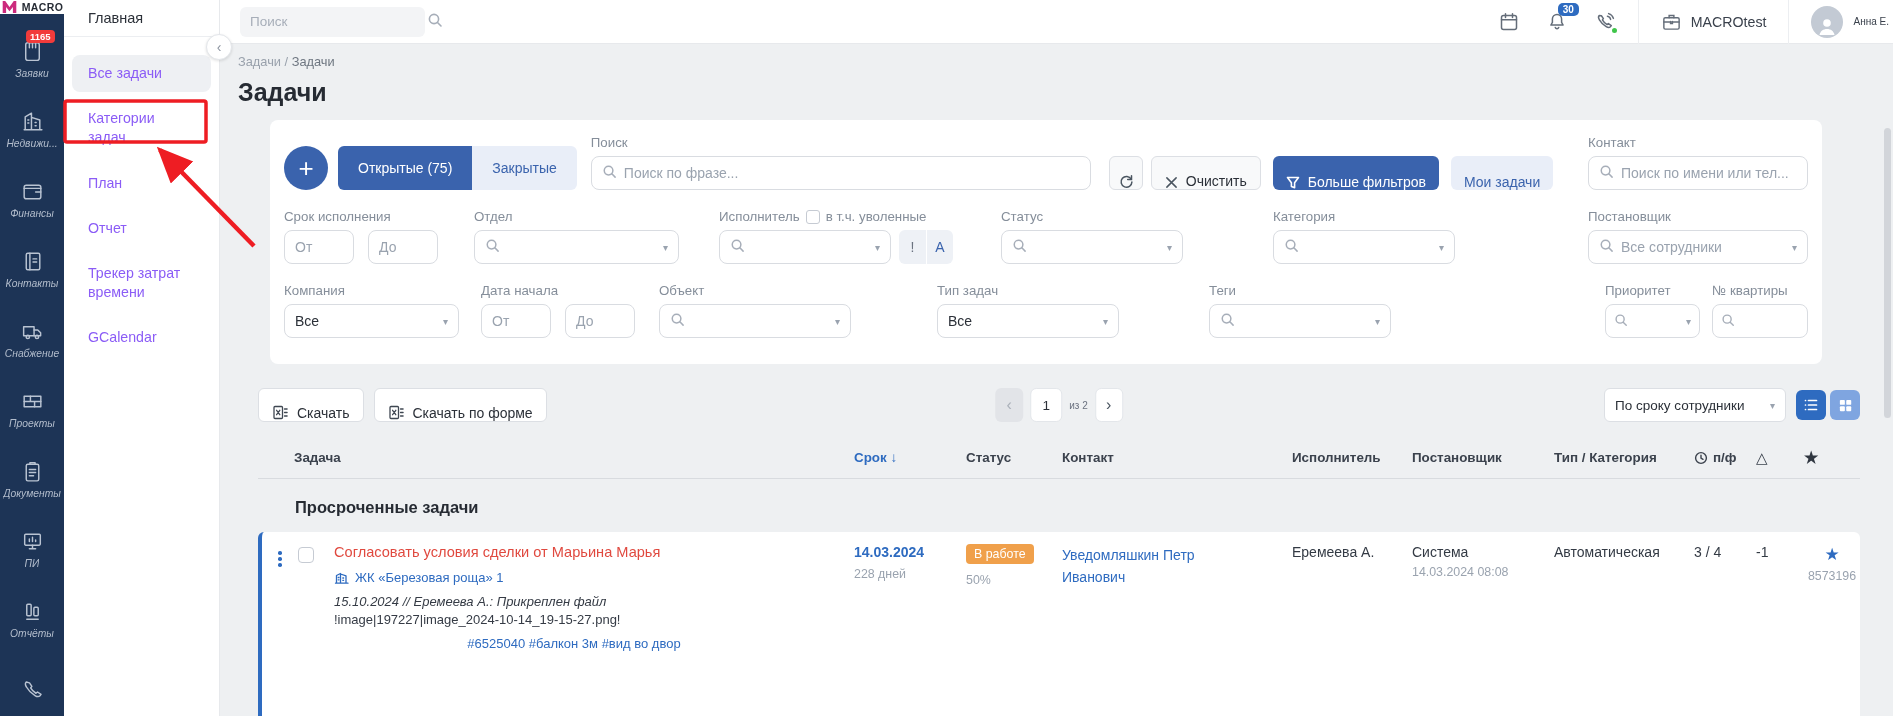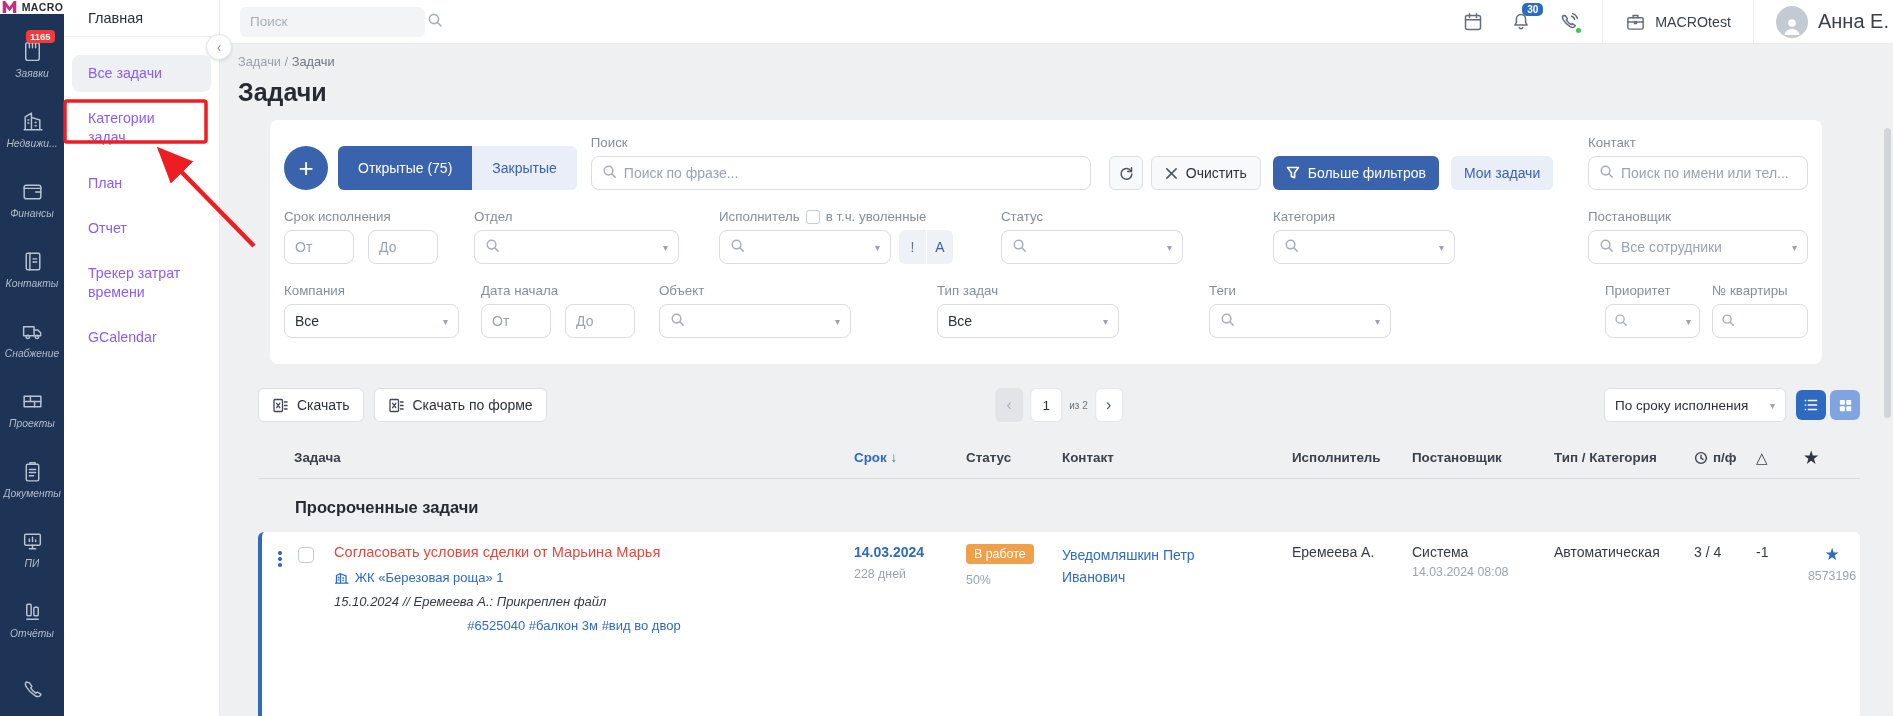--- a/index.html
+++ b/index.html
@@ -31,21 +31,21 @@
   .search-pill { width:185px; height:30px; background:#f3f4f6; border-radius:6px; display:flex; align-items:center; padding:0 10px; }
   .search-pill input { border:0; outline:0; background:transparent; flex:1; font-size:13.5px; color:#2b3038; font-family:inherit; }
   .search-pill input::placeholder { color:#a7aeb9; }
   .top-right { margin-left:auto; display:flex; align-items:center; }
   .tb-ico { position:relative; margin-left:26px; display:flex; cursor:pointer; }
   .tb-ico svg { stroke:#646d79; fill:none; stroke-width:1.5; stroke-linecap:round; stroke-linejoin:round; }
   .tb-badge { position:absolute; top:-8px; left:12px; background:#2e6bc0; color:#fff; font-size:10px; font-weight:700; padding:1px 5px; border-radius:5px; }
   .green-dot { position:absolute; right:-3px; bottom:-2px; width:9px; height:9px; border-radius:50%; background:#3fc54a; border:2px solid #fff; }
   .tb-divider { width:1px; height:44px; background:#eceef1; margin:0 22px; }
   .tb-company { display:flex; align-items:center; gap:9px; font-size:14.2px; color:#3a414c; cursor:pointer; }
-  .tb-user { display:flex; align-items:center; gap:10px; font-size:20px; color:#3a414c; white-space:nowrap; cursor:pointer; }
+  .tb-user { display:flex; align-items:center; gap:10px; font-size:10px; color:#3a414c; white-space:nowrap; cursor:pointer; }
   .avatar { width:32px; height:32px; border-radius:50%; background:#c3cad4; overflow:hidden; display:flex; align-items:flex-end; justify-content:center; }
 
   .content { flex:1; padding:10px 0 0 18px; position:relative; min-width:0; }
   .breadcrumb { font-size:12.8px; color:#99a1ac; }
   .breadcrumb .cur { color:#6e7681; }
   .page-title { font-size:25px; font-weight:700; color:#262b33; margin-top:9px; }
 
   
   .fcard { background:#fff; border-radius:8px; margin:13px 71px 0 32px; padding:15px 14px 26px 8px; }
   .frow { display:flex; align-items:flex-end; }
@@ -54,21 +54,21 @@
   .ctl { height:34px; border:1px solid #d9dce1; border-radius:8px; background:#fff; display:flex; align-items:center; padding:12px 10px; gap:7px; font-size:14px; }
   .ctl input { border:0; outline:0; width:100%; font-size:14px; font-family:inherit; color:#2b3038; }
   .ctl input::placeholder, .ph { color:#9aa3af; }
   .caret { margin-left:auto; color:#9aa3af; font-size:10px; }
   .val { color:#2b3038; }
   .plus-btn { width:44px; height:44px; border-radius:50%; background:#3a63ad; color:#fff; font-size:26px; font-weight:400; display:flex; align-items:center; justify-content:center; margin:0 10px 0 6px; cursor:pointer; }
   .tabs { display:flex; }
   .tab { height:44px; display:flex; align-items:center; padding:4px 20px; font-size:14px; cursor:pointer; }
   .tab.on { background:#3a63ad; color:#fff; border-radius:6px 0 0 6px; }
   .tab.off { background:#e9eef8; color:#3a63ad; border-radius:0 6px 6px 0; }
-  .btn { height:34px; display:flex; align-items:center; gap:8px; padding:0 13px; border-radius:6px; font-size:14px; cursor:pointer; white-space:nowrap; }
+  .btn { height:34px; display:flex; align-items:flex-end; gap:8px; padding:0 13px; border-radius:6px; font-size:14px; cursor:pointer; white-space:nowrap; }
   .btn.ghost { background:#f8f9fa; border:1px solid #dcdfe4; color:#2b3038; }
   .btn.primary { background:#3a63ad; color:#fff; }
   .btn.soft { background:#e9eef8; color:#3a63ad; }
   .sq-toggle { display:flex; border-radius:6px; overflow:hidden; margin-left:8px; }
   .sq-toggle span { width:27px; height:34px; background:#eef1f6; display:flex; align-items:center; justify-content:center; font-size:14px; cursor:pointer; }
   .sq-toggle span + span { border-left:1px solid #fff; }
   .cbx { width:14px; height:14px; border:1.4px solid #c6cbd3; border-radius:3px; background:#fff; display:inline-block; cursor:pointer; }
   .mag svg { stroke:#a7aeb9; fill:none; stroke-width:1.6; stroke-linecap:round; }
 
   
@@ -502,21 +502,21 @@
               <span style="color:#aab0b9;font-size:16px;">‹</span>
             </span>
           <span class="pg-page">1</span>
           <span class="pg-of">из 2</span>
           <span class="pg-btn pg-next">
               <span style="color:#4a5560;font-size:16px;">›</span>
             </span>
         </div>
         <div class="tb-right">
           <div class="sort-select">
-            <span>По сроку исполнения</span>
+            <span>По сроку сотрудники</span>
             <span class="caret">▾</span>
           </div>
           <span class="view-btn view-list" style="margin-left:10px;">
             <svg width="16" height="16" viewBox="0 0 16 16" style="stroke:#fff;stroke-width:1.7;stroke-linecap:round;fill:none">
                 <path d="M2.5 3.5h.01M5.5 3.5h8M2.5 8h.01M5.5 8h8M2.5 12.5h.01M5.5 12.5h8"></path>
               </svg>
           </span>
           <span class="view-btn view-grid">
             <svg width="15" height="15" viewBox="0 0 16 16">
                 <rect x="2" y="2" width="5.3" height="5.3" rx="1" fill="#fff"></rect>
@@ -563,20 +563,21 @@
         <div>
           <div class="task-title">Согласовать условия сделки от Марьина Марья</div>
           <div class="task-obj">
             <svg width="15" height="15" viewBox="0 0 15 15" style="stroke:#2e6bc0;fill:none;stroke-width:1.3;stroke-linecap:round;stroke-linejoin:round">
                 <path d="M2.5 13V5.5l4-2V13M6.5 13V4l5.5 1.8V13M1.5 13.2h12.5"></path>
                 <path d="M4.2 7.5h.8M4.2 9.8h.8M8.8 8h.8M8.8 10.3h.8"></path>
               </svg>
             <span>ЖК «Березовая роща» 1</span>
           </div>
           <div class="task-comment">15.10.2024 // Еремеева А.: Прикреплен файл</div>
+          <div class="task-attach">!image|197227|image_2024-10-14_19-15-27.png!</div>
           <div class="task-tags">#6525040 #балкон 3м #вид во двор</div>
         </div>
         <div>
           <div class="c-due-date">14.03.2024</div>
           <div class="c-sub">228 дней</div>
         </div>
         <div>
           <span class="status-badge">В работе</span>
           <div class="c-sub" style="margin-top:9px;">50%</div>
         </div>

